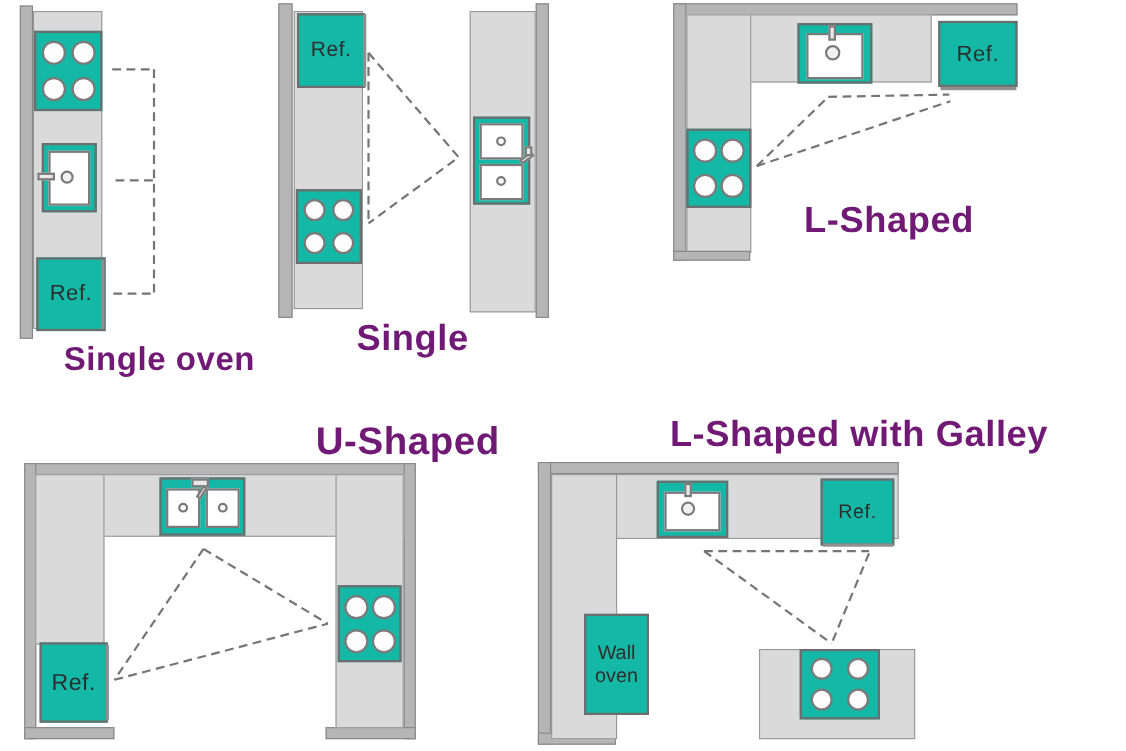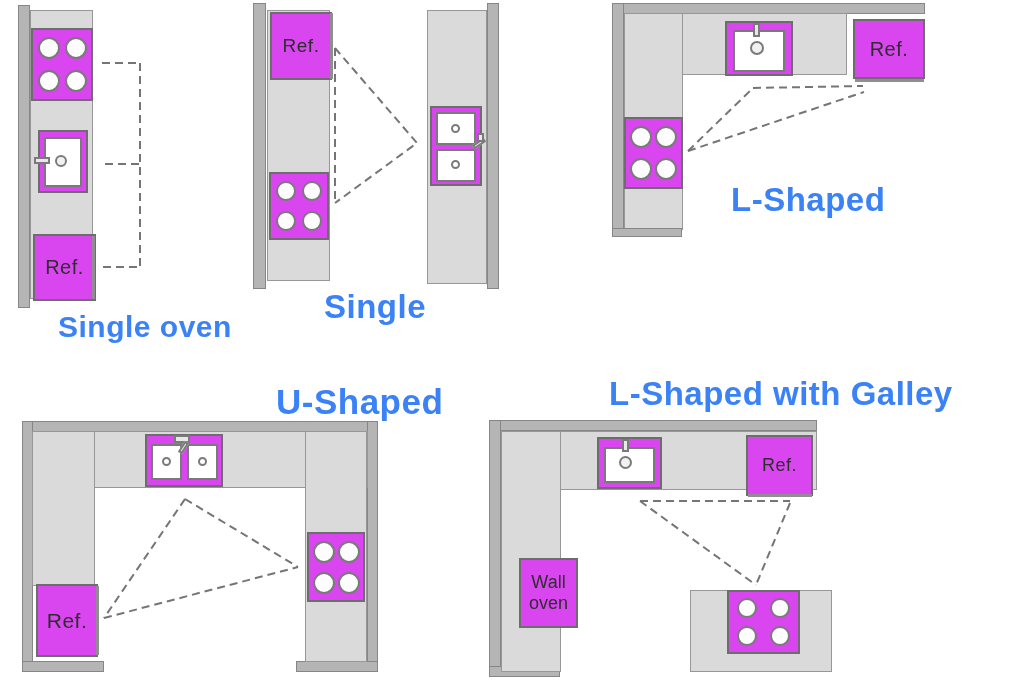--- a/index.html
+++ b/index.html
@@ -2,31 +2,31 @@
 <html><head>
 <meta charset="utf-8">
 <style>
   html,body{margin:0;padding:0;background:#ffffff;}
   .canvas{position:relative;width:1024px;height:683px;background:#ffffff;
           font-family:"Liberation Sans",sans-serif;overflow:hidden;}
   .abs{position:absolute;box-sizing:border-box;}
   .wall{background:#b5b5b5;border:1px solid #868686;}
   .counter{background:#dadada;border:1px solid #979797;}
   .patch{background:#dadada;}
-  .appl{background:#d946ef;border:2px solid #6d6d6d;}
+  .appl{background:#14b8a6;border:2px solid #6d6d6d;}
   .stove{display:grid;grid-template-columns:1fr 1fr;grid-template-rows:1fr 1fr;place-items:center;padding:2px;}
   .burner{width:22px;height:22px;border-radius:50%;border:2px solid #7a7a7a;background:#fdfdfd;box-sizing:border-box;}
   .burner.b20{width:20px;height:20px;}
   .basin{background:#ffffff;border:2px solid #7a7a7a;}
   .drain{width:9px;height:9px;border:2px solid #7a7a7a;border-radius:50%;background:#fff;}
   .fcirc{border:2px solid #7a7a7a;border-radius:50%;background:#f1f1f1;}
   .fbar{background:#e8e8e8;border:2px solid #7a7a7a;}
   .doorline{background:#8f8f8f;}
   .reftxt{display:flex;align-items:center;justify-content:center;color:#2e2e2e;letter-spacing:.5px;}
-  .title{position:absolute;color:#3b82f6;font-weight:600;white-space:nowrap;letter-spacing:.5px;}
+  .title{position:absolute;color:#701a75;font-weight:600;white-space:nowrap;letter-spacing:.5px;}
   .ovenbox{display:flex;align-items:center;justify-content:center;text-align:center;color:#2e2e2e;line-height:1.15;}
   svg.overlay{position:absolute;left:0;top:0;pointer-events:none;}
 </style>
 </head>
 <body>
 
 <div class="canvas">
 
   <div class="abs" style="left:0;top:0;width:0;height:0;">
     <div class="abs wall" style="left:18px;top:5px;width:12px;height:303px;"></div>
@@ -91,21 +91,21 @@
     <div class="abs appl stove" style="left:624px;top:117px;width:59px;height:72px;">
       <i class="burner"></i>
         <i class="burner"></i>
         <i class="burner"></i>
         <i class="burner"></i>
     </div>
     <div class="title" style="left:731px;top:181px;font-size:33px;">L-Shaped</div>
   </div>
 
   <div class="abs" style="left:0;top:0;width:0;height:0;">
-    <div class="title" style="left:276px;top:382px;font-size:35px;">U-Shaped</div>
+    <div class="title" style="left:287px;top:382px;font-size:35px;">U-Shaped</div>
     <div class="abs wall" style="left:22px;top:421px;width:356px;height:11px;"></div>
     <div class="abs wall" style="left:22px;top:421px;width:11px;height:251px;"></div>
     <div class="abs wall" style="left:367px;top:421px;width:11px;height:251px;"></div>
     <div class="abs wall" style="left:22px;top:661px;width:82px;height:11px;"></div>
     <div class="abs wall" style="left:296px;top:661px;width:82px;height:11px;"></div>
     <div class="abs counter" style="left:32px;top:431px;width:336px;height:57px;"></div>
     <div class="abs counter" style="left:32px;top:431px;width:63px;height:155px;"></div>
     <div class="abs counter" style="left:305px;top:431px;width:62px;height:231px;"></div>
     <div class="abs patch" style="left:34px;top:433px;width:59px;height:53px;"></div>
     <div class="abs patch" style="left:307px;top:433px;width:58px;height:53px;"></div>
@@ -137,21 +137,21 @@
     <div class="abs counter" style="left:501px;top:431px;width:60px;height:241px;"></div>
     <div class="abs patch" style="left:503px;top:433px;width:56px;height:55px;"></div>
     <div class="abs appl" style="left:597px;top:437px;width:65px;height:52px;"></div>
     <div class="abs basin" style="left:604px;top:447px;width:51px;height:36px;"></div>
     <div class="abs fbar" style="left:622px;top:439px;width:7px;height:13px;"></div>
     <div class="abs fcirc" style="left:619px;top:456px;width:13px;height:13px;"></div>
     <div class="abs appl reftxt" style="left:746px;top:435px;width:67px;height:61px;font-size:18px;">
       <span>Ref.</span>
     </div>
     <div class="abs doorline" style="left:748px;top:494px;width:64px;height:3px;"></div>
-    <div class="abs appl ovenbox" style="left:519px;top:558px;width:59px;height:70px;font-size:18px;">
+    <div class="abs appl ovenbox" style="left:531px;top:558px;width:59px;height:92px;font-size:18px;">
       <span>Wall oven</span>
     </div>
     <div class="abs counter" style="left:690px;top:590px;width:142px;height:82px;"></div>
     <div class="abs appl stove" style="left:727px;top:590px;width:73px;height:64px;">
       <i class="burner b20"></i>
         <i class="burner b20"></i>
         <i class="burner b20"></i>
         <i class="burner b20"></i>
     </div>
   </div>

